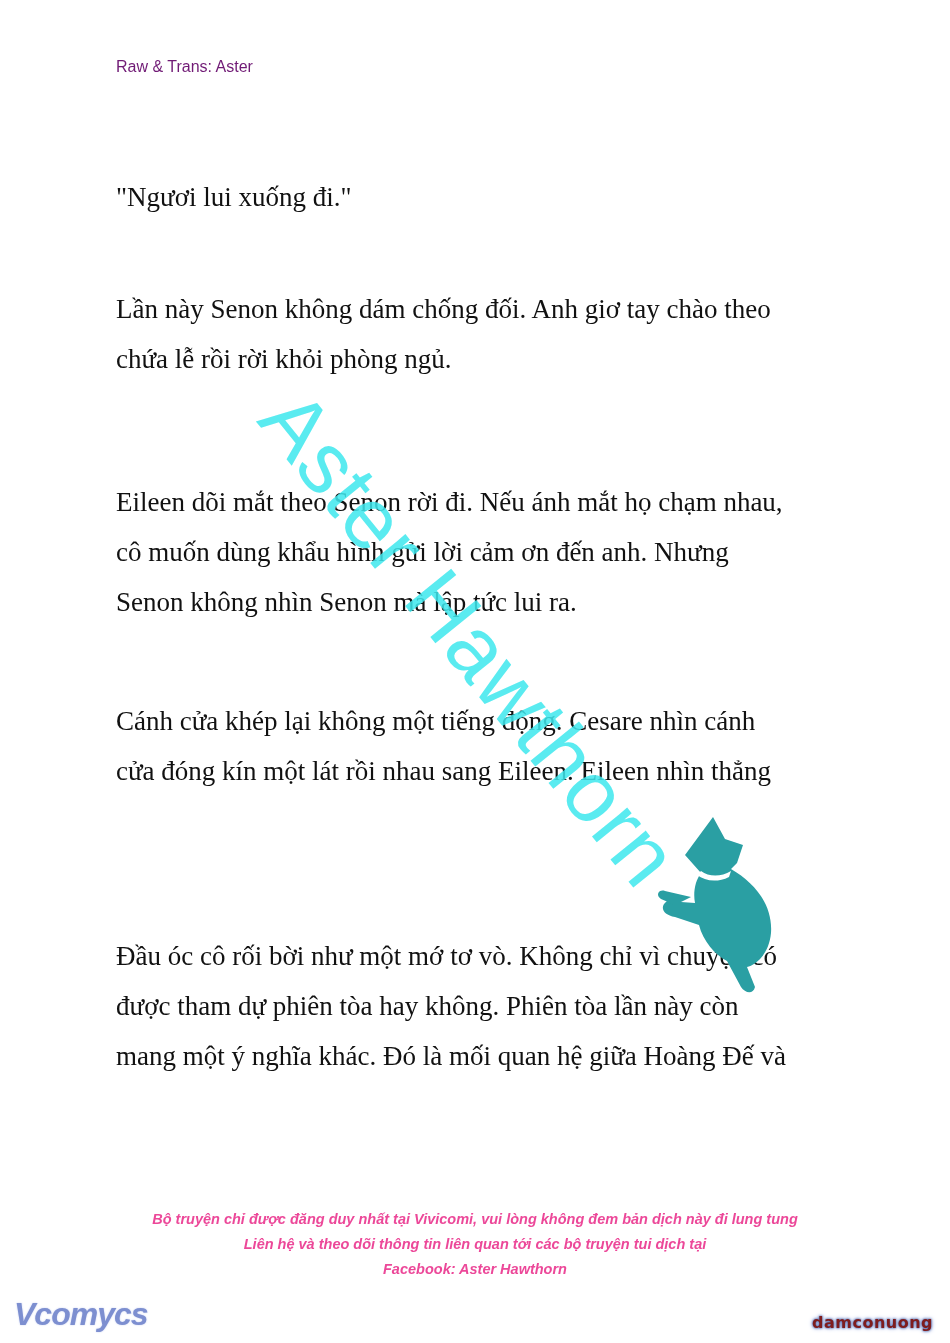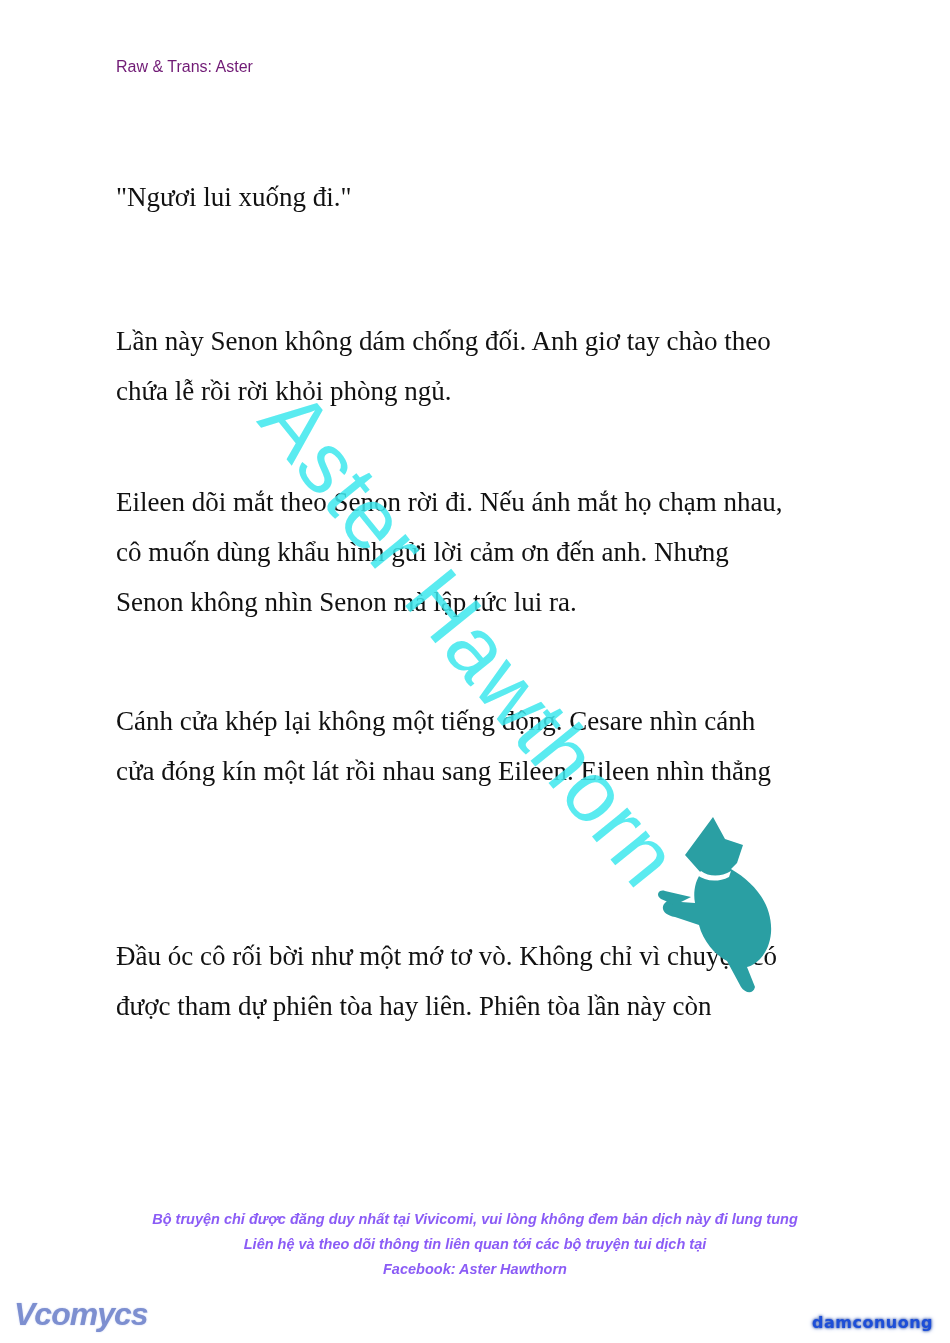--- a/index.html
+++ b/index.html
@@ -12,71 +12,72 @@
     }
     .para {
       position: absolute; left: 116px; width: 740px;
       font-family: "Liberation Serif", serif; font-size: 27px; color: #111;
       line-height: 50px; margin: 0;
     }
     .para .line { display: block; white-space: nowrap; }
     .footer {
       position: absolute; left: 0; width: 950px; top: 1207px;
       font-family: "Liberation Sans", sans-serif; font-style: italic; font-weight: bold;
-      font-size: 14.5px; color: #8b5cf6; text-align: center; line-height: 25px;
+      font-size: 14.5px; color: #ec4899; text-align: center; line-height: 25px;
     }
     .footer div { display: block; }
     .watermark {
       position: absolute; left: 148px; top: 560px; transform-origin: 0 0;
       transform: rotate(51deg) translate(-40px, -250px);
       font-family: "Liberation Sans", sans-serif; font-size: 86px; color: #3ee8ee;
       opacity: 0.85; white-space: nowrap; pointer-events: none; letter-spacing: 1px;
     }
     .cat { position: absolute; left: 655px; top: 805px; width: 130px; height: 190px; }
     .logo-left {
       position: absolute; left: 14px; top: 1296px;
       font-family: "Liberation Sans", sans-serif; font-style: italic; font-weight: bold;
       font-size: 32px; color: #7d8fd0; letter-spacing: -1px;
       text-shadow: 0 0 2px #c8d0f0;
     }
     .logo-right {
       position: absolute; left: 812px; top: 1313px;
       font-family: "DejaVu Sans", sans-serif; font-weight: bold; font-size: 16px;
-      color: #1d4ed8; letter-spacing: 0.5px;
+      color: #7f1d1d; letter-spacing: 0.5px;
       text-shadow: 0 0 2px #5b76b8, 0 0 3px #5b76b8, 0 0 5px #9fb0e0;
     }
   </style>
 </head>
 <body>
 
 <div class="header">Raw &amp; Trans: Aster</div>
 
 <p class="para" style="top:172px">
   <span class="line">"Ngươi lui xuống đi."</span>
 </p>
 
-<p class="para" style="top:316px">
+<p class="para" style="top:284px">
   <span class="line">Lần này Senon không dám chống đối. Anh giơ tay chào theo</span>
   <span class="line">chứa lễ rồi rời khỏi phòng ngủ.</span>
 </p>
 
 <p class="para" style="top:477px">
   <span class="line">Eileen dõi mắt theo Senon rời đi. Nếu ánh mắt họ chạm nhau,</span>
   <span class="line">cô muốn dùng khẩu hình gửi lời cảm ơn đến anh. Nhưng</span>
   <span class="line">Senon không nhìn Senon mà lập tức lui ra.</span>
 </p>
 
 <p class="para" style="top:696px">
   <span class="line">Cánh cửa khép lại không một tiếng động. Cesare nhìn cánh</span>
   <span class="line">cửa đóng kín một lát rồi nhau sang Eileen. Eileen nhìn thẳng</span>
 </p>
 
 <p class="para" style="top:931px">
   <span class="line">Đầu óc cô rối bời như một mớ tơ vò. Không chỉ vì chuyện có</span>
-  <span class="line">được tham dự phiên tòa hay liên. Phiên tòa lần này còn</span>
+  <span class="line">được tham dự phiên tòa hay không. Phiên tòa lần này còn</span>
+  <span class="line">mang một ý nghĩa khác. Đó là mối quan hệ giữa Hoàng Đế và</span>
 </p>
 
 <div class="watermark">Aster Hawthorn</div>
 
 <svg class="cat" viewBox="0 0 130 190">
   <path fill="#2a9fa3" d="M58 12 L70 34 L88 40 L82 58 L76 64 C100 78 118 100 116 128 C114 150 100 160 92 162 L100 182 C98 190 90 188 86 182 L72 156 C60 150 48 136 44 120 L20 112 C8 110 4 102 12 96 L40 98 C38 88 40 76 46 68 L30 50 Z"></path>
   <path fill="#ffffff" d="M42 70 C50 76 62 78 74 72 L76 66 C66 72 54 72 46 66 Z"></path>
   <path fill="#2a9fa3" d="M20 100 L6 94 C0 90 4 84 10 86 L36 92 Z"></path>
 </svg>
 

